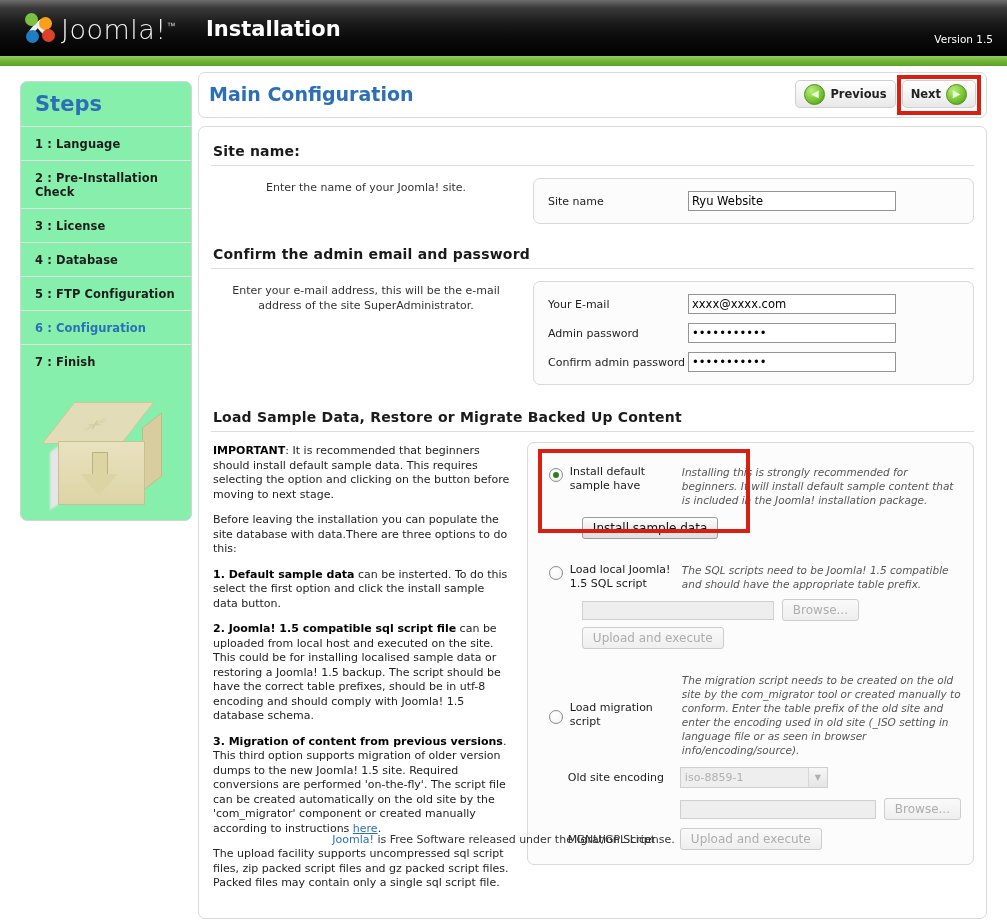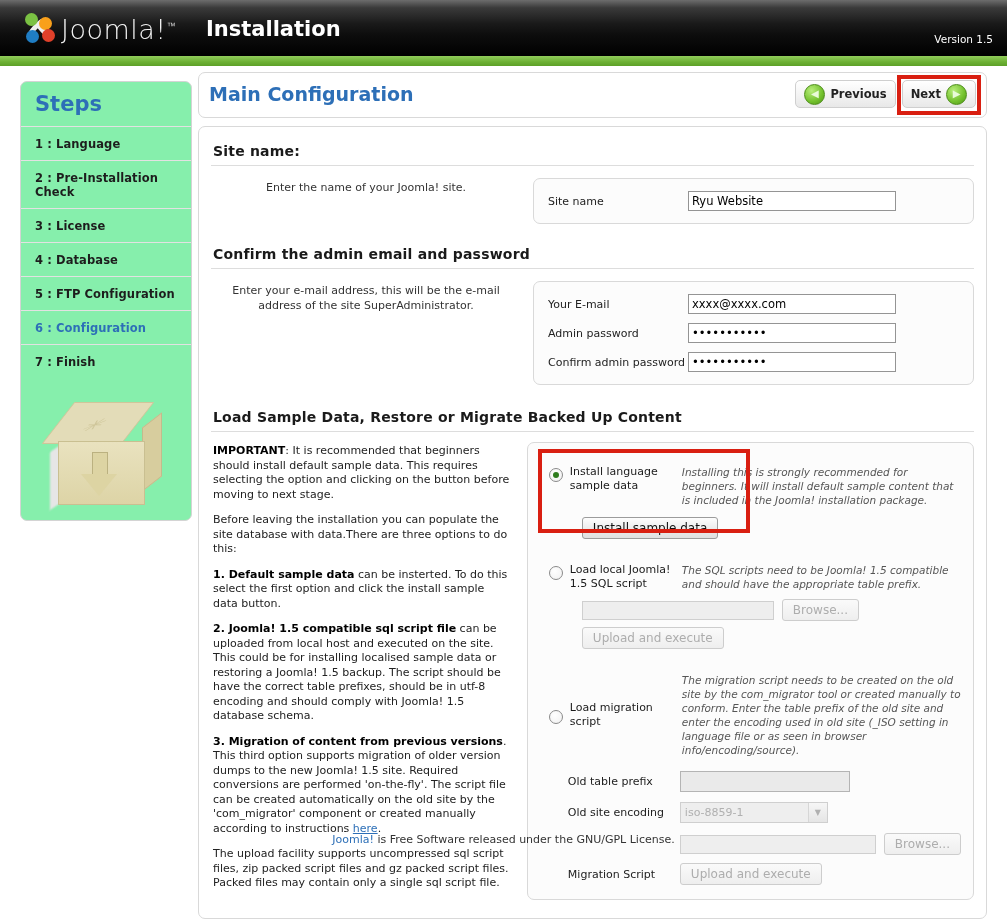--- a/index.html
+++ b/index.html
@@ -550,21 +550,21 @@
           <p><b>2. Joomla! 1.5 compatible sql script file</b><span> can be uploaded from local host and executed on the site. This could be for installing localised sample data or restoring a Joomla! 1.5 backup. The script should be have the correct table prefixes, should be in utf-8 encoding and should comply with Joomla! 1.5 database schema.</span></p>
           <p><b>3. Migration of content from previous versions</b><span>. This third option supports migration of older version dumps to the new Joomla! 1.5 site. Required conversions are performed 'on-the-fly'. The script file can be created automatically on the old site by the 'com_migrator' component or created manually according to instructions </span><a href="#">here</a><span>.</span></p>
           <p>The upload facility supports uncompressed sql script files, zip packed script files and gz packed script files. Packed files may contain only a single sql script file.</p>
         </div>
 
         <div id="sample-right">
           <div id="sample-highlight"></div>
 
           <div class="opt-block" style="margin-top:12px;margin-left:6px;">
             <span class="radio checked"></span>
-            <span class="opt-label">Install language sample data</span>
+            <span class="opt-label">Install default sample have</span>
             <span class="opt-desc">Installing this is strongly recommended for beginners. It will install default sample content that is included in the Joomla! installation package.</span>
           </div>
           <div style="margin:10px 0 0 42px;">
             <button class="grey-btn">Install sample data</button>
           </div>
 
           <div class="opt-block" style="margin-top:24px;margin-left:6px;">
             <span class="radio"></span>
             <span class="opt-label">Load local Joomla! 1.5 SQL script</span>
             <span class="opt-desc">The SQL scripts need to be Joomla! 1.5 compatible and should have the appropriate table prefix.</span>
@@ -576,24 +576,20 @@
           <div style="margin:6px 0 0 42px;">
             <button class="grey-btn disabled">Upload and execute</button>
           </div>
 
           <div class="opt-block" style="margin-top:24px;margin-left:6px;align-items:center;">
             <span class="radio"></span>
             <span class="opt-label">Load migration script</span>
             <span class="opt-desc">The migration script needs to be created on the old site by the com_migrator tool or created manually to conform. Enter the table prefix of the old site and enter the encoding used in old site (_ISO setting in language file or as seen in browser info/encoding/source).</span>
           </div>
 
-          <div style="margin:14px 0 0 28px;display:flex;align-items:center;">
-            <span class="mini-label">Old table prefix</span>
-            <input class="disabled-input prefix" type="text" value="" style="">
-          </div>
 
           <div style="margin:10px 0 0 28px;display:flex;align-items:center;">
             <span class="mini-label">Old site encoding</span>
             <div class="disabled-select">
               <span>iso-8859-1</span>
               <span class="arrow">▼</span>
             </div>
           </div>
 
           <div style="margin:10px 0 0 140px;display:flex;align-items:center;gap:8px;">

